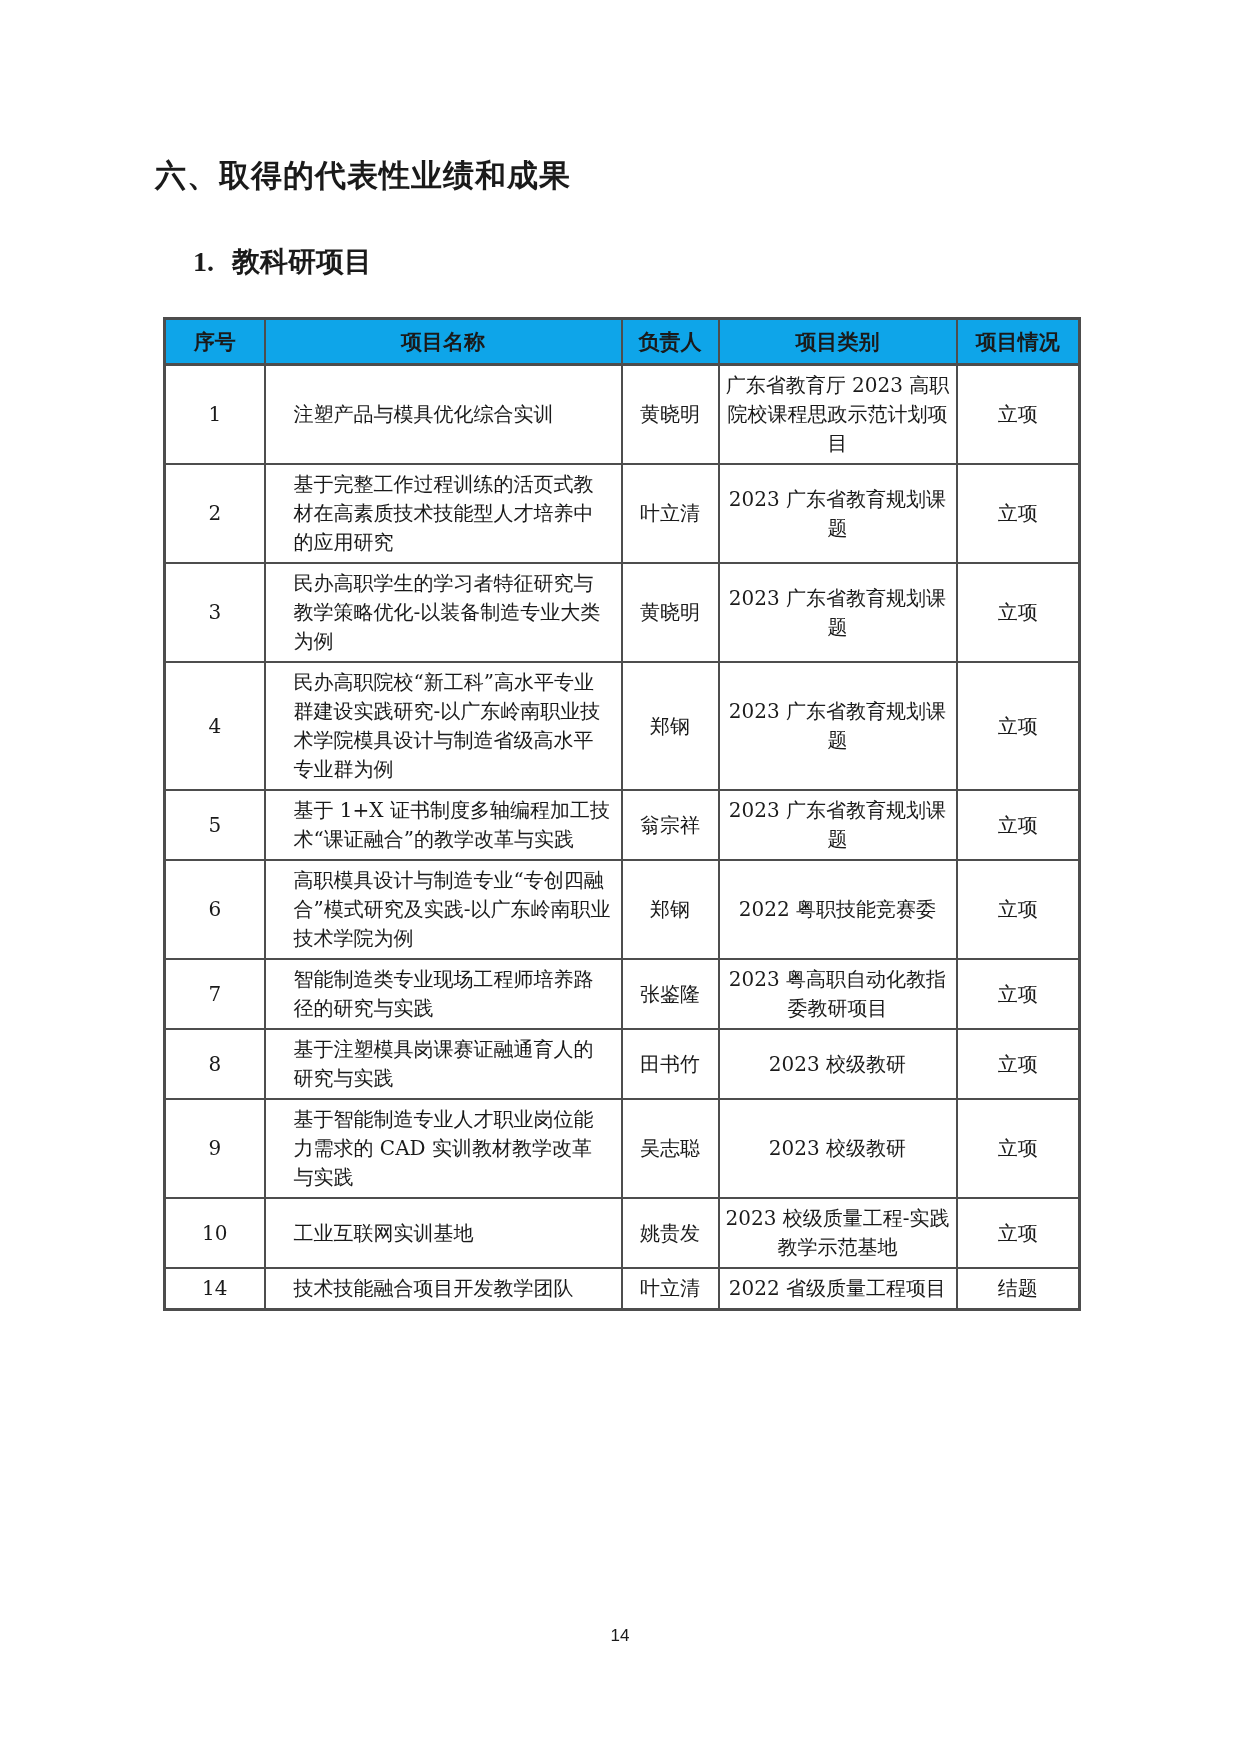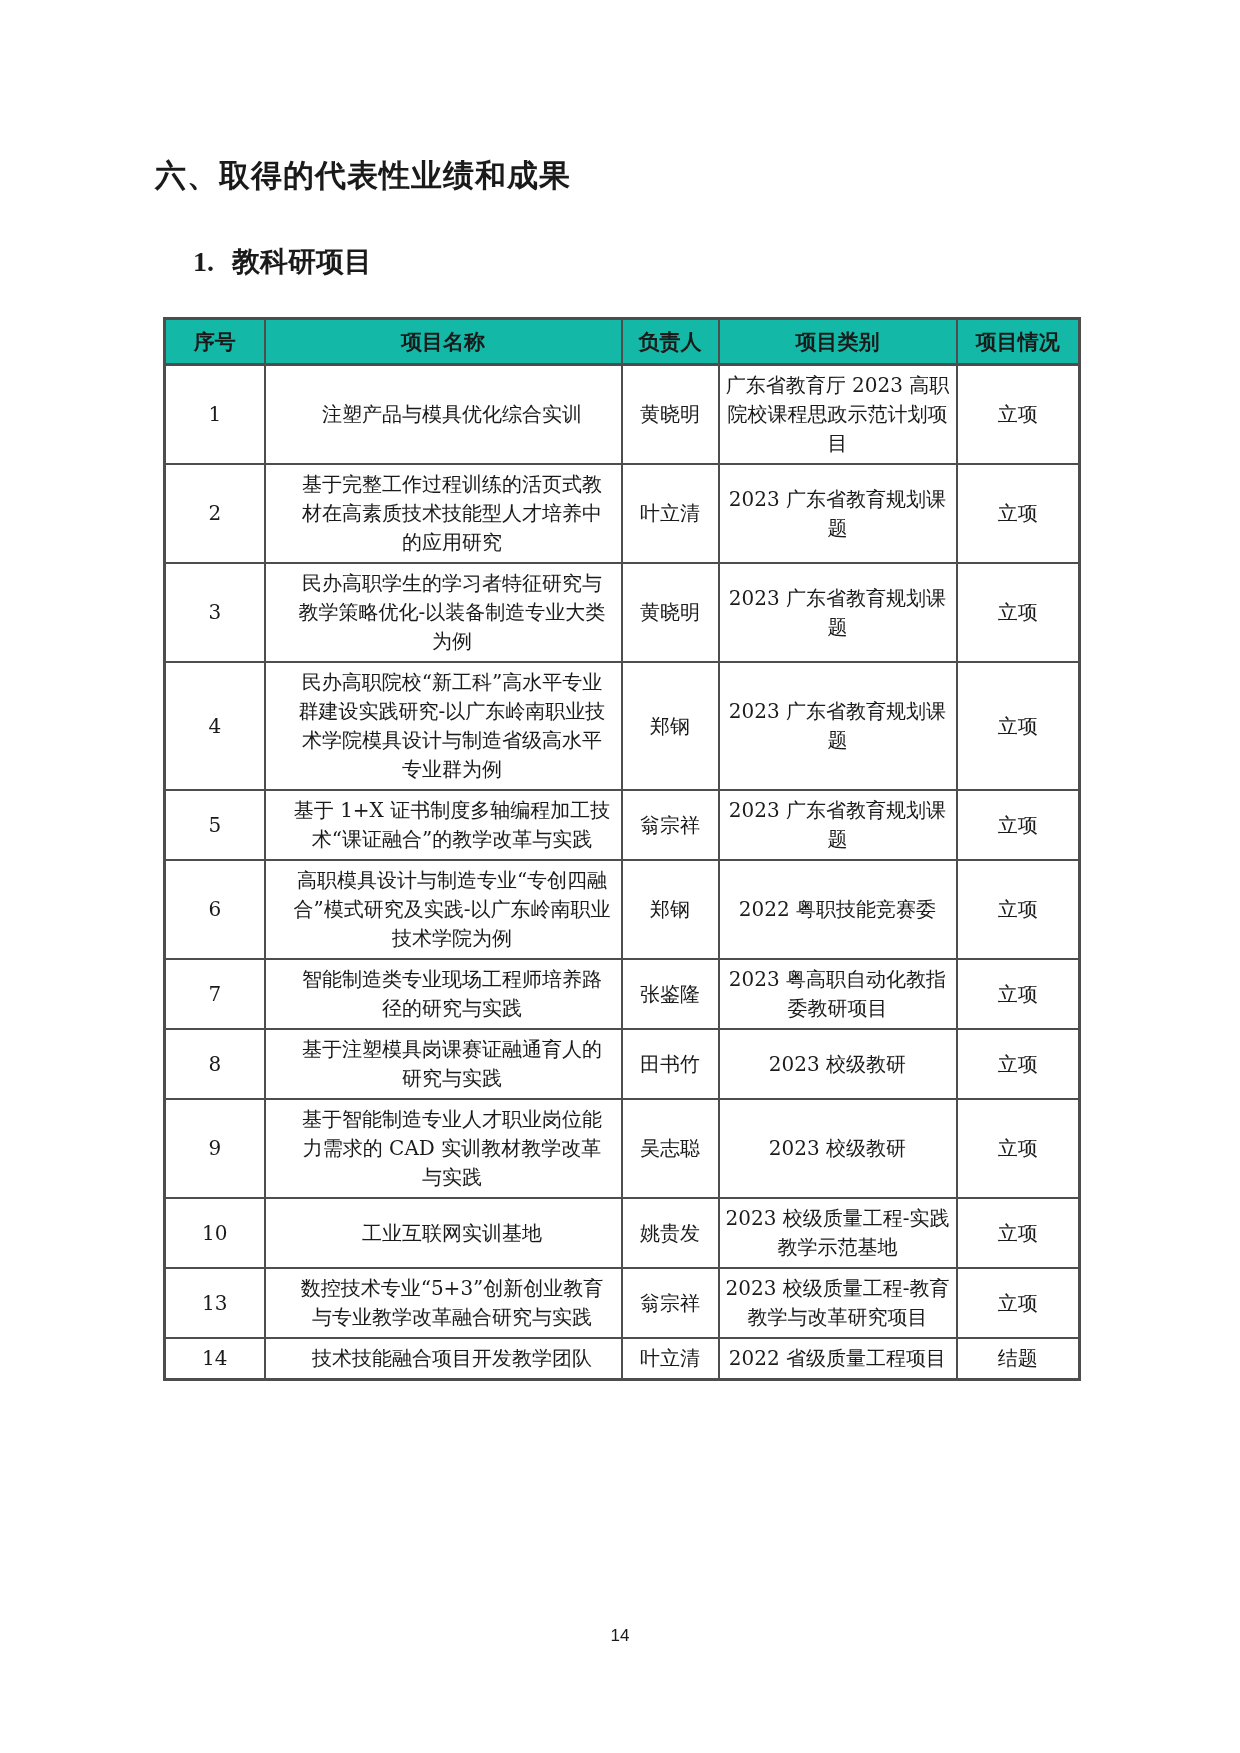--- a/index.html
+++ b/index.html
@@ -50,40 +50,40 @@
     vertical-align: middle;
   }
   table.projects td {
     font-size: 20px;
     line-height: 29px;
     padding: 5px 6px;
     text-align: center;
     vertical-align: middle;
   }
   table.projects td.c1 {
-    text-align: center;
+    text-align: left;
     padding-left: 28px;
     padding-right: 10px;
   }
   col.w0 { width: 100px; }
   col.w1 { width: 357px; }
   col.w2 { width: 97px; }
   col.w3 { width: 238px; }
   col.w4 { width: 123px; }
   .page-number {
     position: absolute;
     left: 0;
     top: 1626px;
     width: 1240px;
     text-align: center;
     font-size: 17px;
     font-family: "Liberation Sans", sans-serif;
   }
 </style>
-<style>table.projects th{background:#14b8a6;}table.projects, table.projects th, table.projects td{border-color:#4d4d4d;}body{color:#1a1a1a;}</style></head>
+<style>table.projects th{background:#0ea5e9;}table.projects, table.projects th, table.projects td{border-color:#4d4d4d;}body{color:#1a1a1a;}</style></head>
 <body>
 
 <div class="page">
 
   <h1 class="heading">六、取得的代表性业绩和成果</h1>
 
   <h2 class="subheading">
     <span class="num">1.</span><span>教科研项目</span>
   </h2>
 
@@ -169,27 +169,20 @@
           <td class="c4">立项</td>
         </tr>
         <tr>
           <td class="c0">10</td>
           <td class="c1">工业互联网实训基地</td>
           <td class="c2">姚贵发</td>
           <td class="c3">2023 校级质量工程-实践教学示范基地</td>
           <td class="c4">立项</td>
         </tr>
         <tr>
-          <td class="c0">13</td>
-          <td class="c1">数控技术专业“5+3”创新创业教育与专业教学改革融合研究与实践</td>
-          <td class="c2">翁宗祥</td>
-          <td class="c3">2023 校级质量工程-教育教学与改革研究项目</td>
-          <td class="c4">立项</td>
-        </tr>
-        <tr>
           <td class="c0">14</td>
           <td class="c1">技术技能融合项目开发教学团队</td>
           <td class="c2">叶立清</td>
           <td class="c3">2022 省级质量工程项目</td>
           <td class="c4">结题</td>
         </tr>
       </tbody>
   </table>
 
   <div class="page-number">14</div>

